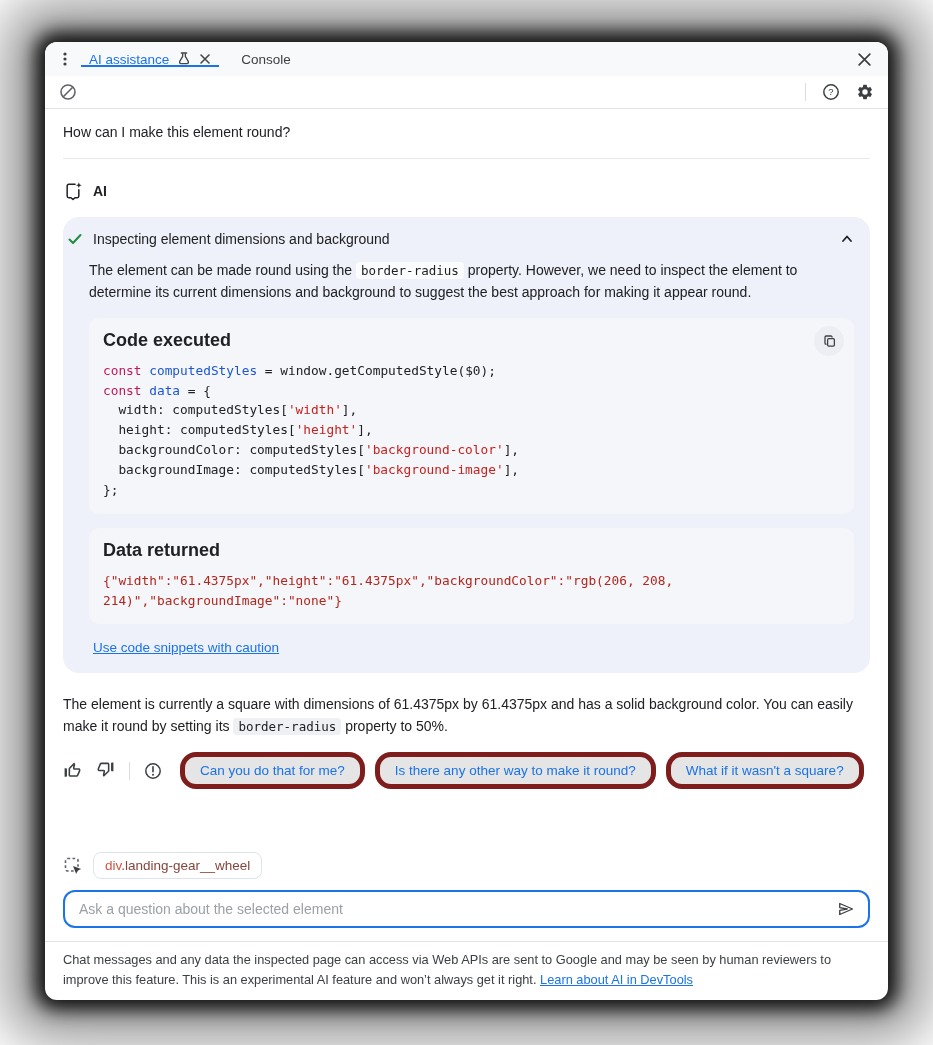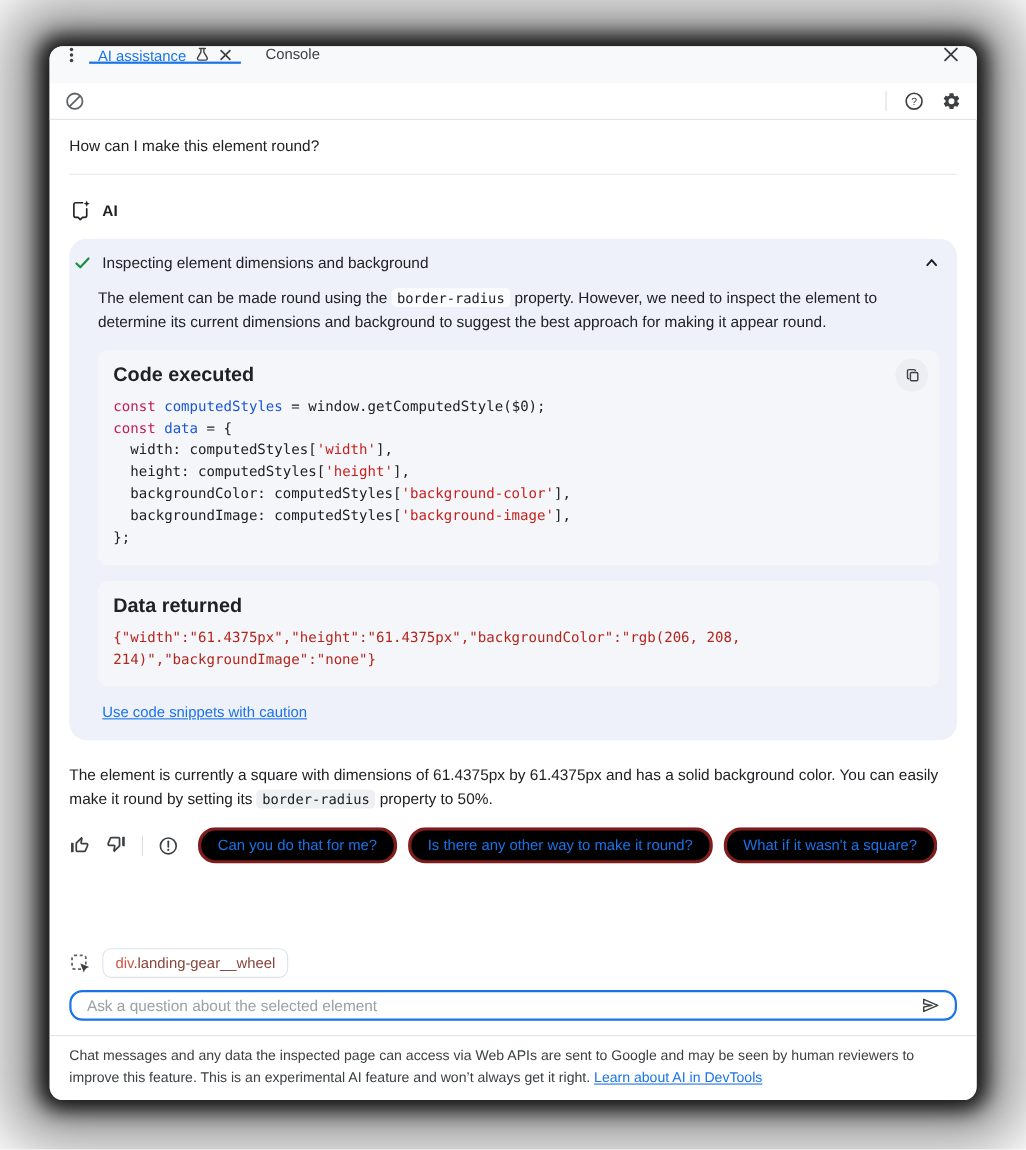--- a/index.html
+++ b/index.html
@@ -15,21 +15,21 @@
     position: absolute; left: 45px; top: 42px;
     width: 843px; height: 958px;
     background: #fff; border-radius: 12px;
     box-shadow: 0 0 18px 10px rgba(0,0,0,0.88), 0 0 55px 40px rgba(0,0,0,0.42);
     display: flex; flex-direction: column;
     overflow: hidden;
   }
   
   .tabbar {
     height: 34px; flex: 0 0 34px; background: #f8f9fa;
-    display: flex; align-items: flex-start; padding: 0 12px 0 6px;
+    display: flex; align-items: center; padding: 0 12px 0 6px;
   }
   .kebab { width: 28px; display:flex; align-items:center; justify-content:center; cursor:pointer; }
   .tab { display: flex; align-items: center; gap: 7px; padding: 0 10px; font-size: 13.5px; position: relative; cursor: pointer; }
   .tab.active { color: #1a73e8; }
   .tab.active::after { content:""; position:absolute; left:2px; right:2px; bottom:0; height:2.5px; background:#1a73e8; }
   .tab.plain { color: #3c4043; margin-left: 10px; }
   .tab-close { display:flex; align-items:center; }
   .win-close { margin-left:auto; display:flex; align-items:center; padding:0 4px; cursor:pointer; }
   
   .toolbar {
@@ -81,35 +81,35 @@
     margin-top: 10px; font-family:"DejaVu Sans Mono", monospace; font-size: 12.8px;
     line-height: 1.6; color:#b3261e; word-break: break-word; white-space: pre-wrap;
   }
   .caution { display:inline-block; margin: 16px 0 0 4px; color:#1a73e8; font-size: 13.5px; text-decoration: underline; }
   .answer { margin-top: 20px; line-height: 1.6; }
   
   .feedback-row { margin-top: 15px; display:flex; align-items:center; }
   .fb-icons { display:flex; align-items:center; gap:14px; flex:0 0 auto; }
   .chips { margin-left: 18px; display:flex; gap:10px; overflow:hidden; flex-wrap:nowrap; }
   .chip {
-    border: 3px solid #7f1d1d; background:#000000; color:#1a73e8;
+    border: 5px solid #7f1d1d; background:#e5e5e5; color:#1a73e8;
     border-radius: 16px; padding: 6px 15px; font-size: 13.5px; white-space: nowrap;
     cursor:pointer; flex: 0 0 auto;
   }
   
   .composer { flex: 0 0 auto; padding: 6px 18px 0 18px; }
   .selector-row { display:flex; align-items:center; gap:10px; }
   .selector-chip {
     border:1px solid #dde3ee; border-radius: 8px; padding: 5px 11px;
     font-size: 13.5px; background:#fff;
   }
   .sel-tag { color:#cf5646; } .sel-class { color:#85453a; }
   .prompt-box {
     margin-top: 11px; border: 2px solid #1a73e8; border-radius: 12px;
-    height: 28px; display:flex; align-items:center; padding: 0 12px; background:#fff;
+    height: 38px; display:flex; align-items:center; padding: 0 12px; background:#fff;
   }
   .prompt-box input {
     border:none; outline:none; flex:1; font-size:14px; font-family:"Liberation Sans",sans-serif; color:#202124; background:transparent;
   }
   .prompt-box input::placeholder { color:#9aa0a6; }
   
   .disclaimer {
     flex: 0 0 auto; margin-top: 13px; border-top: 1px solid #e0e3e7;
     padding: 8px 18px 10px 18px; font-size: 12.8px; line-height: 1.55; color:#3c4043;
   }

